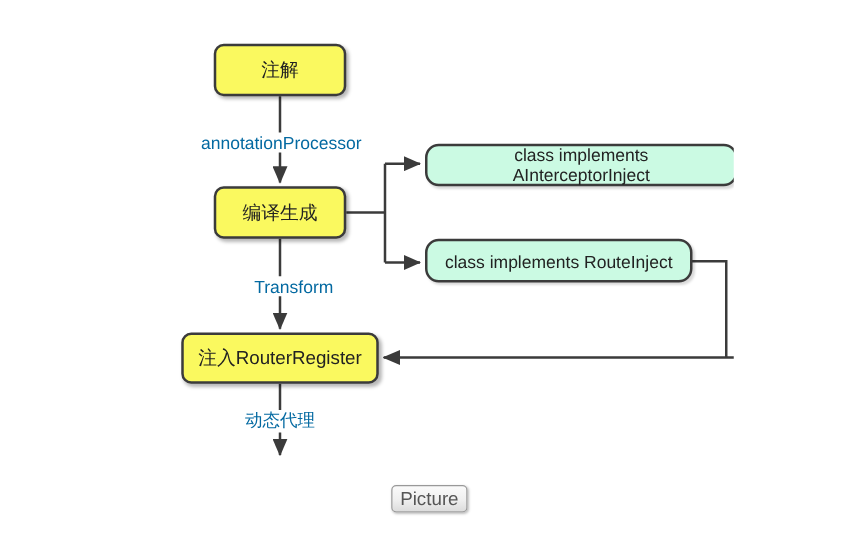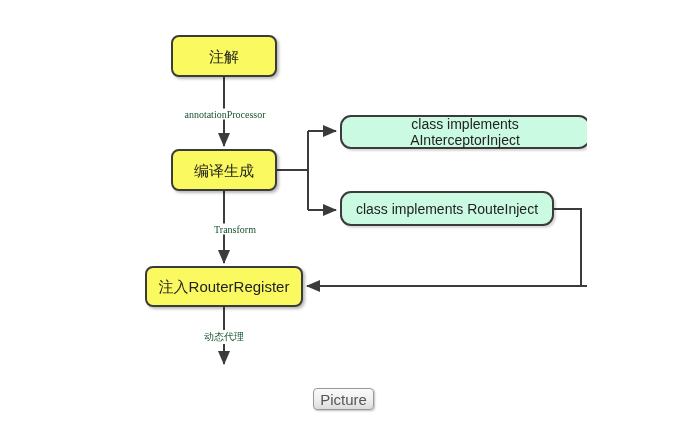--- a/index.html
+++ b/index.html
@@ -52,24 +52,23 @@
     box-shadow:2px 2px 2px rgba(0,0,0,0.15);
     font-size:14px;
     line-height:16px;
   }
   .node .small{font-size:14px;line-height:16px;}
   .edge-label{
     position:absolute;
     transform:translate(-50%,-50%);
     background:#ffffff;
     padding:0 3px;
-    font-size:10px;
-    color:#14532d;
+    font-size:14px;
+    color:#0369a1;
     white-space:nowrap;
-    font-family:Liberation Serif, serif;
   }
   .badge{
     position:absolute;
     box-sizing:border-box;
     width:61px;height:22px;
     display:flex;align-items:center;justify-content:center;
     background:linear-gradient(#fafafa,var(--badge-bg) 55%,#dcdcdc);
     border:1px solid var(--badge-border);
     border-radius:4px;
     box-shadow:1px 1px 2px rgba(0,0,0,0.25);

